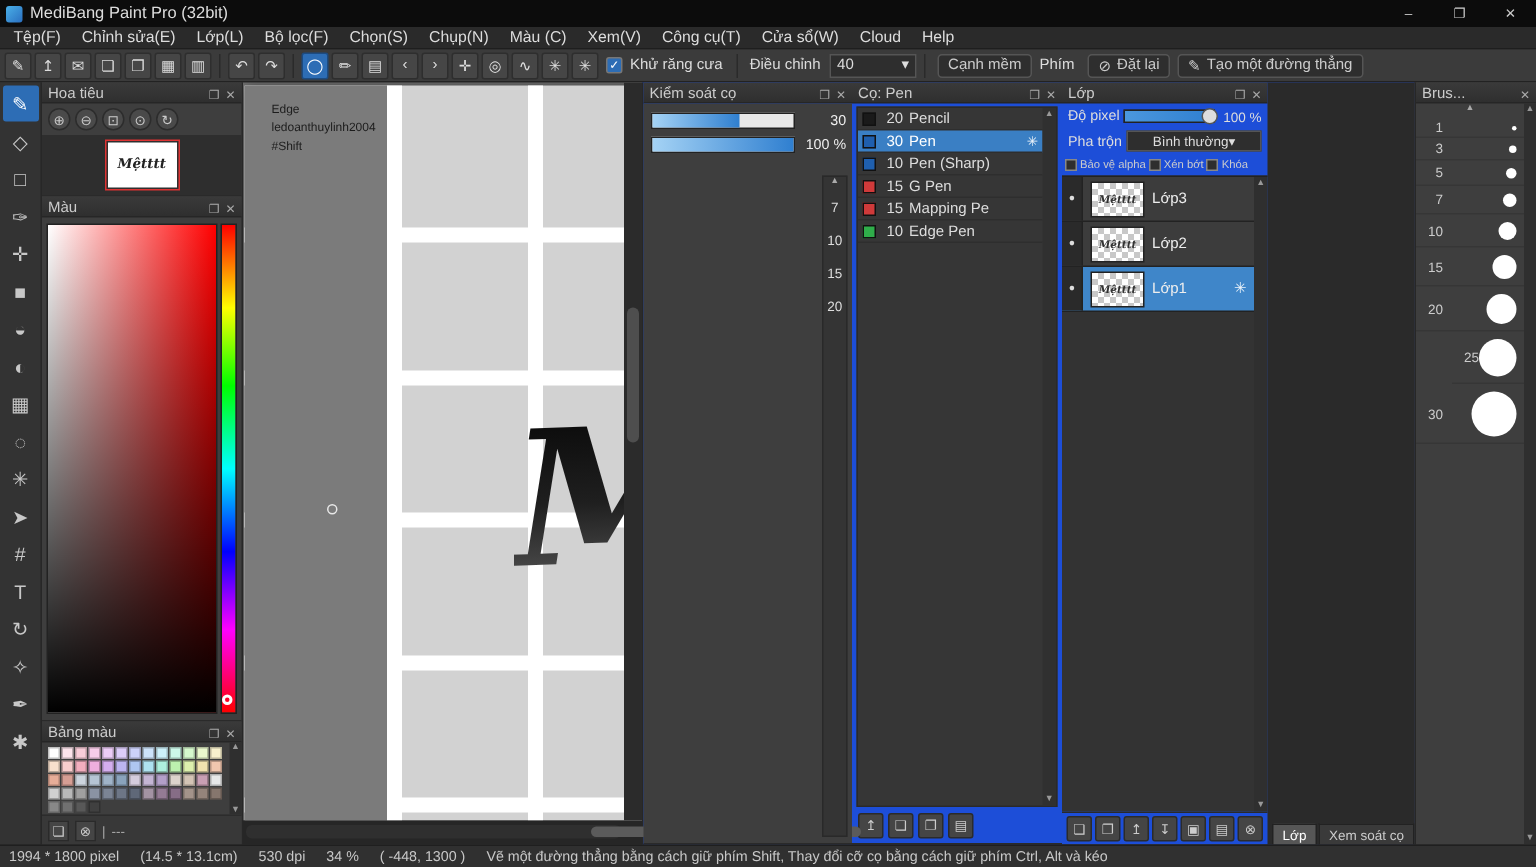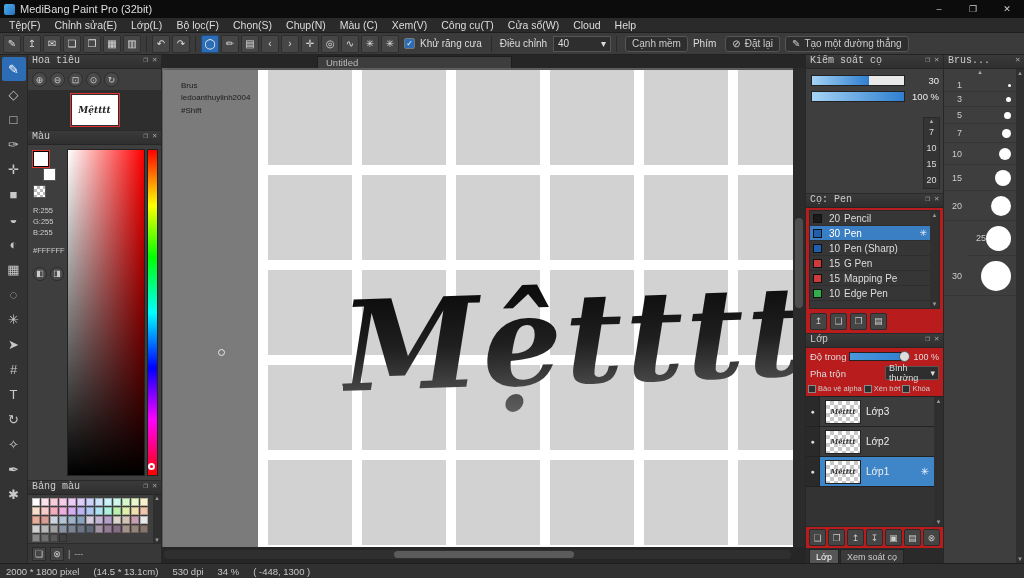--- a/index.html
+++ b/index.html
@@ -28,21 +28,21 @@
   .tb-btn{height:16px;background:#2e2e2e;border:1px solid #555;border-radius:3px;display:flex;align-items:center;font-size:10px;color:#ccc;padding:0 6px;gap:4px;margin-left:3px;}
 
   
   .bodyrow{flex:1;display:flex;min-height:0;}
   .toolstrip{flex:0 0 28px;background:#333;border-right:1px solid #272727;display:flex;flex-direction:column;align-items:center;padding-top:2px;gap:1px;}
   .tool-btn{width:24px;height:24px;display:flex;align-items:center;justify-content:center;font-size:13px;color:#c8c8c8;border-radius:2px;background:transparent;border:none;}
   .tool-btn.selected{background:#2d6db5;color:#fff;}
 
   .leftpanels{flex:0 0 134px;background:#3e3e3e;border-right:1px solid #272727;display:flex;flex-direction:column;min-height:0;}
   .panel{display:flex;flex-direction:column;border-bottom:1px solid #2a2a2a;min-height:0;}
-  .panel-header{flex:0 0 14px;background:linear-gradient(#3a3a3a,#2f2f2f);border-bottom:1px solid #262626;display:flex;align-items:flex-start;font-size:10px;color:#ccc;padding:0 4px;font-family:Liberation Mono, monospace;}
+  .panel-header{flex:0 0 14px;background:linear-gradient(#3a3a3a,#2f2f2f);border-bottom:1px solid #262626;display:flex;align-items:flex-end;font-size:10px;color:#ccc;padding:0 4px;}
   .ph-title{flex:1;overflow:hidden;white-space:nowrap;}
   .ph-icon{font-size:8px;color:#aaa;margin-left:4px;}
 
   
   .navigator{flex:0 0 76px;}
   .nav-toolbar{display:flex;gap:3px;padding:3px 4px;}
   .nav-icon{width:15px;height:15px;border-radius:50%;background:#4a4a4a;border:1px solid #2c2c2c;color:#ccc;font-size:9px;display:flex;align-items:center;justify-content:center;}
   .nav-thumb-area{flex:1;background:#2e2e2e;display:flex;align-items:center;justify-content:center;}
   .nav-thumb{width:46px;height:30px;background:#fff;outline:1px solid #d33;outline-offset:1px;display:flex;align-items:center;justify-content:center;overflow:hidden;}
   .nav-thumb span{font-family:"DejaVu Serif",serif;font-style:italic;font-weight:bold;font-size:9px;color:#222;}
@@ -88,21 +88,21 @@
     background:linear-gradient(180deg,#090909 8%,#1f1f1f 52%,#606060 100%);
     -webkit-background-clip:text;background-clip:text;color:#1a1a1a;-webkit-text-fill-color:transparent;}
   .cursor-circle{position:absolute;left:56px;top:281px;width:7px;height:7px;border:1px solid #e8e8e8;border-radius:50%;}
   .vscroll{position:absolute;right:0;top:0;bottom:0;width:12px;background:#2b2b2b;}
   .vthumb{position:absolute;left:2px;top:150px;height:90px;width:8px;background:#4e4e4e;border-radius:4px;}
   .hscroll-area{flex:0 0 16px;background:#262626;position:relative;}
   .hscroll{position:absolute;left:2px;right:14px;top:3px;height:9px;background:#2f2f2f;border-radius:4px;}
   .hthumb{position:absolute;left:230px;width:180px;top:1px;bottom:1px;background:#5b5b5b;border-radius:4px;}
 
   
-  .rightcol{flex:0 0 112px;background:#b91c1c;border-left:1px solid #272727;display:flex;flex-direction:column;min-height:0;}
+  .rightcol{flex:0 0 112px;background:#1d4ed8;border-left:1px solid #272727;display:flex;flex-direction:row;min-height:0;}
   .brushcontrol{flex:0 0 139px;position:relative;}
   .bc-content{flex:1;position:relative;padding:6px 4px 0 5px;background:#3e3e3e;}
   .bc-row{display:flex;align-items:center;gap:4px;margin-bottom:5px;}
   .bc-bar{flex:1;height:11px;background:#e9e9e9;border:1px solid #222;position:relative;}
   .bc-fill{position:absolute;left:0;top:0;bottom:0;background:linear-gradient(90deg,#a5d3f5,#2f7fd0);}
   .bc-val{flex:0 0 30px;text-align:right;font-size:9.5px;color:#eee;}
   .bc-sizes{position:absolute;right:3px;top:48px;bottom:4px;width:17px;background:#343434;border:1px solid #292929;display:flex;flex-direction:column;align-items:center;font-size:9px;color:#ddd;}
   .bc-sizes .arrow{font-size:6px;color:#aaa;height:9px;}
   .bc-size-item{height:22px;display:flex;align-items:center;}
 
@@ -118,21 +118,21 @@
   .brush-scroll{position:absolute;right:0;top:0;bottom:0;width:9px;background:#303030;display:flex;flex-direction:column;justify-content:space-between;align-items:center;font-size:6px;color:#999;padding:1px 0;}
   .brush-toolbar{flex:0 0 24px;display:flex;align-items:center;gap:3px;padding:0 4px;}
   .bt-icon{width:17px;height:17px;background:#454545;border:1px solid #2b2b2b;border-radius:2px;display:flex;align-items:center;justify-content:center;font-size:9px;color:#ccc;}
 
   .layerspanel{flex:1;border-bottom:none;}
   .lp-row{display:flex;align-items:center;gap:3px;padding:3px 4px 1px 4px;font-size:9.5px;color:#ddd;}
   .lp-slider{flex:1;height:9px;background:#2a2a2a;border:1px solid #222;position:relative;}
   .lp-fill{position:absolute;left:0;top:0;bottom:0;background:linear-gradient(90deg,#4b97dd,#2f7fd0);}
   .lp-knob{position:absolute;right:-3px;top:-2px;width:11px;height:11px;border-radius:50%;background:#ddd;border:1px solid #555;}
   .lp-val{flex:0 0 28px;text-align:right;font-size:9px;}
-  .lp-select{flex:1;height:14px;background:#2e2e2e;border:1px solid #555;font-size:9px;display:flex;align-items:center;justify-content:space-between;padding:0 3px;color:#ddd;margin-left:36px;}
+  .lp-select{flex:1;height:14px;background:#2e2e2e;border:1px solid #555;font-size:9px;display:flex;align-items:center;justify-content:center;padding:0 3px;color:#ddd;}
   .lp-checks{display:flex;align-items:center;gap:2px;padding:3px 2px;font-size:7.5px;color:#ccc;white-space:nowrap;}
   .lp-check{width:8px;height:8px;border:1px solid #888;background:#2e2e2e;flex:0 0 8px;}
   .layer-list{flex:1;background:#333;border-top:1px solid #222;position:relative;padding-right:9px;min-height:0;overflow:hidden;}
   .layer-row{height:30px;display:flex;align-items:center;border-bottom:1px solid #222;background:#3c3c3c;}
   .layer-row.selected{background:#3f86c9;}
   .layer-vis{flex:0 0 14px;height:100%;background:#2a2a2a;display:flex;align-items:center;justify-content:center;color:#ddd;font-size:7px;border-right:1px solid #222;}
   .layer-thumb{width:36px;height:24px;margin:0 5px;background:conic-gradient(#c8c8c8 25%,#fff 0 50%,#c8c8c8 0 75%,#fff 0);background-size:8px 8px;border:1px solid #222;display:flex;align-items:center;justify-content:center;overflow:hidden;flex:0 0 36px;}
   .layer-thumb span{font-family:"DejaVu Serif",serif;font-style:italic;font-weight:bold;font-size:7px;color:#333;}
   .layer-name{flex:1;font-size:10px;color:#eee;}
   .layer-row .gear{display:none;margin-right:5px;font-size:10px;color:#eaf2fa;}
@@ -360,39 +360,20 @@
         </div>
       </section>
 
       <section class="panel colorpanel">
         <header class="panel-header">
           <span class="ph-title">Màu</span>
           <span class="ph-icon">❐</span>
           <span class="ph-icon">✕</span>
         </header>
         <div class="color-content">
-          <div class="color-left">
-            <span class="swatch-fg"></span>
-            <span class="swatch-bg"></span>
-            <span class="swatch-trans"></span>
-            <div class="rgb-lines">
-              <div>R:255</div>
-              <div>G:255</div>
-              <div>B:255</div>
-            </div>
-            <div class="hexline">#FFFFFF</div>
-            <div class="color-icons">
-              <button class="color-icon">
-                  <span>◧</span>
-                </button>
-                <button class="color-icon">
-                  <span>◨</span>
-                </button>
-            </div>
-          </div>
           <div class="sv-square"></div>
           <div class="hue-bar">
             <span class="hue-marker"></span>
           </div>
         </div>
       </section>
 
       <section class="panel palettepanel">
         <header class="panel-header">
           <span class="ph-title">Bảng màu</span>
@@ -468,30 +449,25 @@
           <button class="p-icon">
               <span>⊗</span>
             </button>
           <span>|</span>
           <span>---</span>
         </div>
       </section>
     </div>
 
     <main class="canvasarea">
-      <div class="tabbar">
-        <div class="canvas-tab">
-            <span>Untitled</span>
-          </div>
-      </div>
       <div class="viewport">
         <div class="the-canvas">
           <div class="canvas-leftstrip">
             <div class="watermark">
-              <div>Brus</div>
+              <div>Edge</div>
               <div>ledoanthuylinh2004</div>
               <div>#Shift</div>
             </div>
           </div>
           <div class="lettering">Mệtttt</div>
         </div>
         <div class="cursor-circle"></div>
         <div class="vscroll">
             <div class="vthumb"></div>
           </div>
@@ -598,21 +574,21 @@
         </div>
       </section>
 
       <section class="panel layerspanel">
         <header class="panel-header">
           <span class="ph-title">Lớp</span>
           <span class="ph-icon">❐</span>
           <span class="ph-icon">✕</span>
         </header>
         <div class="lp-row">
-          <span>Độ trong</span>
+          <span>Độ pixel</span>
           <div class="lp-slider">
             <div class="lp-fill" style="width: 100%;"></div>
             <span class="lp-knob"></span>
           </div>
           <span class="lp-val">100 %</span>
         </div>
         <div class="lp-row">
           <span>Pha trộn</span>
           <div class="lp-select">
             <span>Bình thường</span>
@@ -739,19 +715,20 @@
           <div class="sizes-scroll">
             <span>▲</span>
             <span>▼</span>
           </div>
         </div>
       </section>
     </div>
   </div>
 
   <div class="statusbar">
-    <span>2000 * 1800 pixel</span>
+    <span>1994 * 1800 pixel</span>
     <span>(14.5 * 13.1cm)</span>
     <span>530 dpi</span>
     <span>34 %</span>
     <span>( -448, 1300 )</span>
+    <span>Vẽ một đường thẳng bằng cách giữ phím Shift, Thay đổi cỡ cọ bằng cách giữ phím Ctrl, Alt và kéo</span>
   </div>
 </div>
 
 </body></html>

